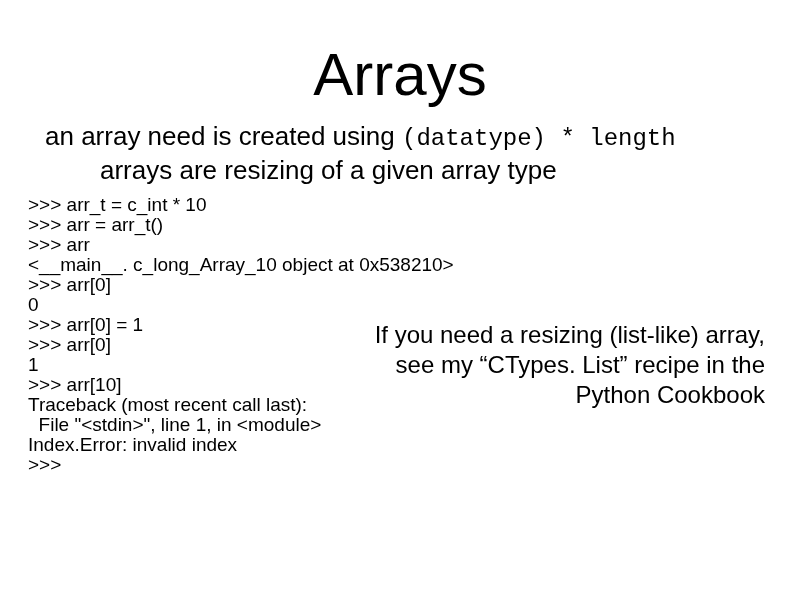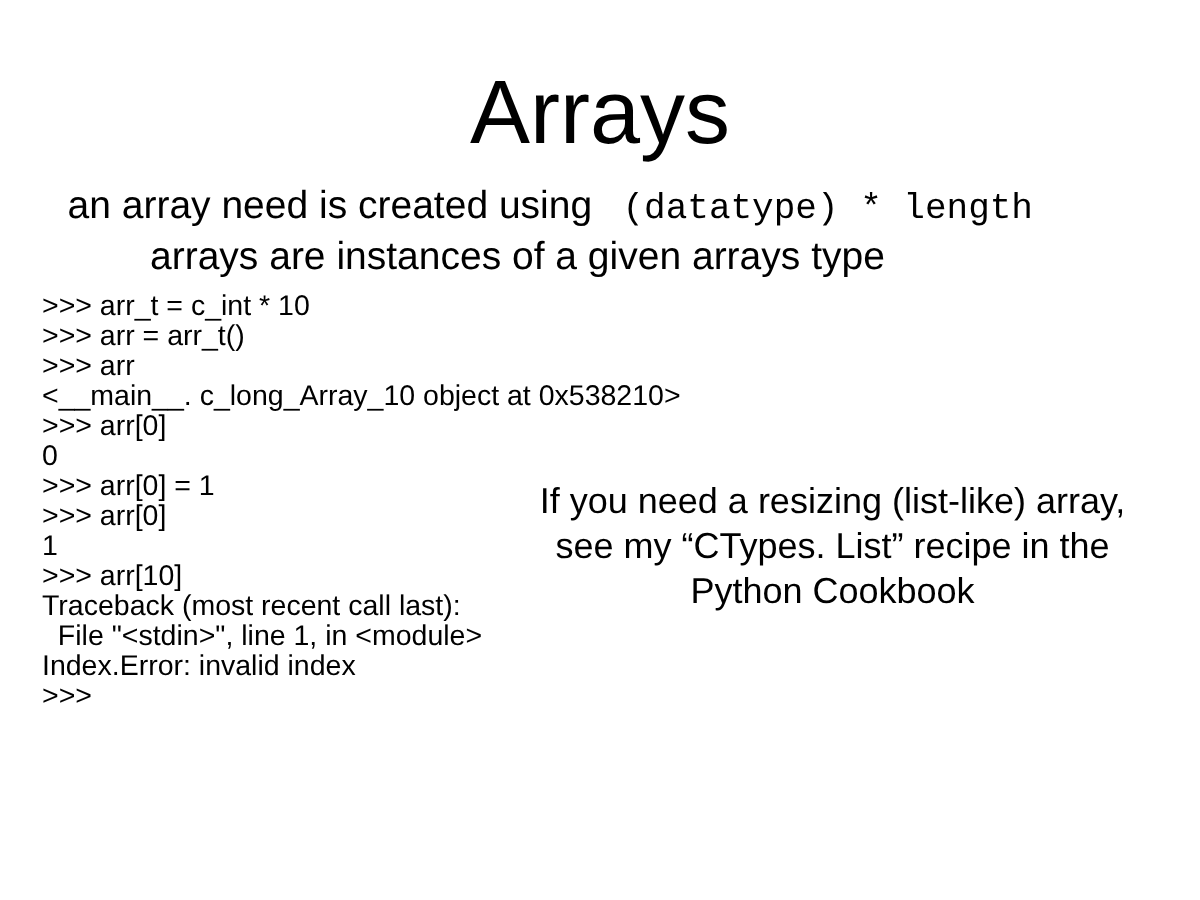--- a/index.html
+++ b/index.html
@@ -30,21 +30,20 @@
   .subtitle1 {
     position: absolute;
     top: 120px;
     left: 45px;
     font-size: 26px;
     line-height: 32px;
   }
   .subtitle1 .mono {
     font-family: "Courier New", Courier, monospace;
     font-size: 24px;
-    margin-left: 13px;
   }
   .subtitle2 {
     position: absolute;
     top: 155px;
     left: 100px;
     font-size: 26px;
   }
   .code {
     position: absolute;
     top: 195px;
@@ -54,35 +53,35 @@
     font-family: Arial, Helvetica, sans-serif;
     white-space: pre;
   }
   .note {
     position: absolute;
     top: 320px;
     left: 345px;
     width: 420px;
     font-size: 24px;
     line-height: 30px;
-    text-align: center;
+    text-align: right;
   }
 </style>
 </head>
 <body>
 
 <div class="slide">
 
   <div class="title">Arrays</div>
 
   <div class="subtitle1">
     <span>an array need is created using </span><span class="mono">(datatype) * length</span>
   </div>
 
-  <div class="subtitle2">arrays are instances of a given arrays type</div>
+  <div class="subtitle2">arrays are resizing of a given array type</div>
 
   <div class="code">&gt;&gt;&gt; arr_t = c_int * 10
 &gt;&gt;&gt; arr = arr_t()
 &gt;&gt;&gt; arr
 &lt;__main__. c_long_Array_10 object at 0x538210&gt;
 &gt;&gt;&gt; arr[0]
 0
 &gt;&gt;&gt; arr[0] = 1
 &gt;&gt;&gt; arr[0]
 1

